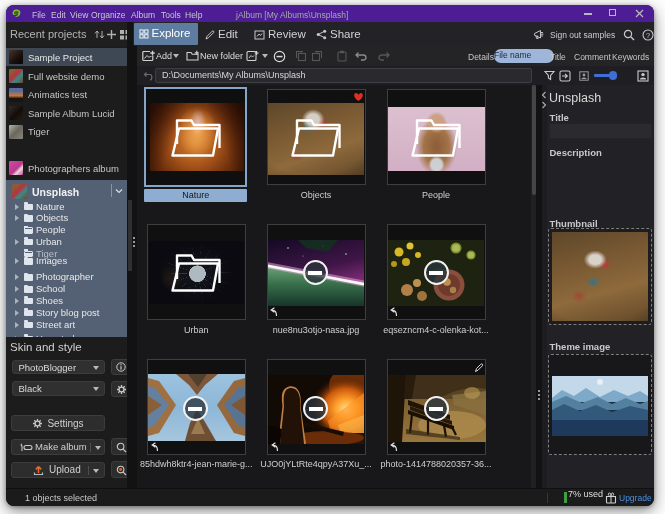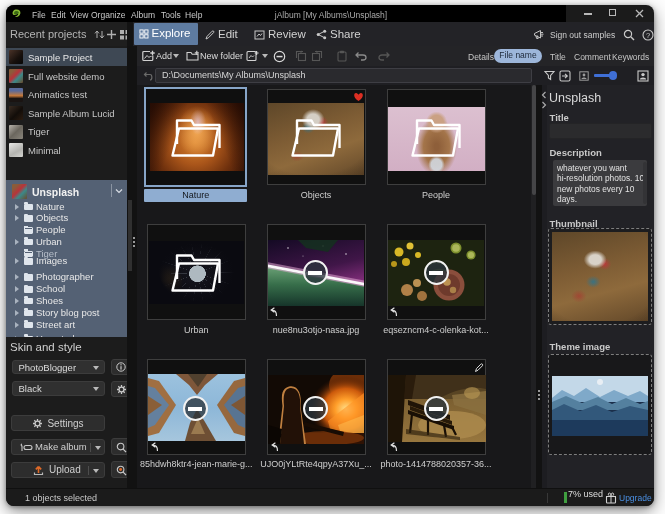--- a/index.html
+++ b/index.html
@@ -26,33 +26,33 @@
 .tf{position:absolute;left:18px;top:3px;width:9px;height:6.5px;background:#dfe5ec;border-radius:1px}
 .tf:before{content:"";position:absolute;left:0;top:-1.5px;width:4px;height:2px;background:#dfe5ec;border-radius:1px 1px 0 0}
 .tfo{position:absolute;left:18px;top:3px;width:9px;height:6.5px;border:1px solid #dfe5ec;border-radius:1px;background:transparent}
 .tfo:before{content:"";position:absolute;left:-1px;top:-2.5px;width:4px;height:2px;background:#dfe5ec}
 .tfo:after{content:"";position:absolute;left:-0.5px;top:1px;width:8px;height:3.5px;background:#dfe5ec}
 .trow s{text-decoration:none;position:absolute;left:30px;top:0}
 </style></head>
 <body>
 <div id="win">
 
-<div class="ab" style="left:0;top:0;width:560px;height:17px;background:#000000">
+<div class="ab" style="left:0;top:0;width:648px;height:17px;background:#4c1d95">
  <svg class="ab" style="left:5px;top:3px" width="11" height="11" viewBox="0 0 11 11">
         <path d="M2.2 6.8 C.8 5 2 2.2 4.6 1.6 C7.4 1 9.8 2.8 9.4 5.2 C9 7.8 6.4 9.6 4 8.8 C5.8 8.4 7.4 7 7.2 5.6 C5.8 6.8 3.6 7.4 2.2 6.8 Z" fill="#86b832"></path>
         <path d="M3.2 5.9 C2.6 4.6 3.6 3.2 5.2 3 C6.8 2.8 8 3.8 7.8 5 C6.6 6.2 4.4 6.6 3.2 5.9 Z" fill="#3c6a14"></path>
       </svg>
  <span class="mi" style="left:26px">File</span>
       <span class="mi" style="left:45px">Edit</span>
       <span class="mi" style="left:64px">View</span>
       <span class="mi" style="left:85px">Organize</span>
       <span class="mi" style="left:125px">Album</span>
       <span class="mi" style="left:155px">Tools</span>
       <span class="mi" style="left:179px">Help</span>
- <span class="mi" style="left:230px;width:190px;text-align:center;color:#a8a8a8;font-size:8.5px;top:4.5px">jAlbum [My Albums\Unsplash]</span>
+ <span class="mi" style="left:230px;width:190px;text-align:left;color:#a8a8a8;font-size:8.5px;top:4.5px">jAlbum [My Albums\Unsplash]</span>
  <div class="ab" style="left:578px;top:8px;width:8px;height:1.5px;background:#b8b8b8"></div>
  <div class="ab" style="left:603px;top:4px;width:7px;height:7px;border:1.2px solid #b8b8b8"></div>
  <svg class="ab" style="left:629px;top:3.5px" width="9" height="9" viewBox="0 0 9 9">
         <path d="M1 1 L8 8 M8 1 L1 8" stroke="#b8b8b8" stroke-width="1.3"></path>
       </svg>
 </div>
 
 <div class="ab" style="left:0;top:17px;width:648px;height:24px;background:#232327">
  <div class="ab" style="left:0;top:0;width:121px;height:24px;background:#1f1f1f">
   <span class="ab" style="left:4px;top:6px;font-size:11px;color:#b4b4b4">Recent projects</span>
@@ -123,23 +123,23 @@
         <span class="pname">Sample Album Lucid</span>
       </div>
  <div class="prow" style="top:39.5px">
         <div class="pthumb" style="background:linear-gradient(#5a6a9a 20%,#c77a3a 55%,#1a1412 75%)"></div>
         <span class="pname">Animatics test</span>
       </div>
  <div class="prow" style="top:76.5px">
         <div class="pthumb" style="background:linear-gradient(135deg,#b8b4ac,#6b675e 50%,#8a867c)"></div>
         <span class="pname">Tiger</span>
       </div>
- <div class="prow" style="top:95px">
-        <div class="pthumb" style="background:linear-gradient(150deg,#e8e8e6,#b4b4b0 60%,#d6d6d2)"></div>
-        <span class="pname">Minimal</span>
+ <div class="prow" style="top:113px">
+        <div class="pthumb" style="background:linear-gradient(135deg,#d44aa8,#b83a8a 55%,#e8d8e0 70%,#c44a98)"></div>
+        <span class="pname">Photographers album</span>
       </div>
 
  <div class="ab" style="left:0;top:134px;width:121px;height:157px;background:#546174;overflow:hidden">
   <div class="pthumb" style="left:6px;top:4px;width:15px;height:15px;background:linear-gradient(135deg,#8a5c3a 20%,#b8323a 45%,#3a8a8a 65%,#6b4a2c)"></div>
   <span class="ab" style="left:26px;top:6px;font-size:10.5px;font-weight:bold;color:#f2f2f2">Unsplash</span>
   <div class="ab" style="left:105px;top:4px;width:1px;height:13px;background:#8a94a2"></div>
   <svg class="ab" style="left:109px;top:8px" width="8" height="6" viewBox="0 0 8 6">
           <path d="M1 1.5 L4 4.5 L7 1.5" stroke="#d8dde4" stroke-width="1.2" fill="none"></path>
         </svg>
   <div class="trow" style="top:20.5px">
@@ -300,21 +300,21 @@
         <rect x="2" y="2" width="8" height="9" rx="1" fill="none" stroke="#565656" stroke-width="1.1"></rect>
         <rect x="4" y="0.8" width="4" height="2.4" rx="0.6" fill="#565656"></rect>
       </svg>
  <svg class="ab" style="left:218px;top:5px" width="13" height="10" viewBox="0 0 13 10">
         <path d="M3.5 1.5 L1 4 L3.5 6.5 M1 4 H8 C12 4 12 9 8 9 H6" fill="none" stroke="#8a8a8a" stroke-width="1.3"></path>
       </svg>
  <svg class="ab" style="left:240px;top:5px" width="13" height="10" viewBox="0 0 13 10">
         <path d="M9.5 1.5 L12 4 L9.5 6.5 M12 4 H5 C1 4 1 9 5 9 H7" fill="none" stroke="#565656" stroke-width="1.3"></path>
       </svg>
  <span class="ab" style="left:331px;top:5.5px;font-size:8.5px;color:#c6c6c6">Details</span>
- <div class="ab" style="left:357px;top:3px;width:48px;height:13.5px;background:#9db6da;border-radius:7px;text-align:center;font-size:8.5px;color:#1c2738;line-height:13px">File name</div>
+ <div class="ab" style="left:357px;top:3px;width:60px;height:13.5px;background:#9db6da;border-radius:7px;text-align:left;font-size:8.5px;color:#1c2738;line-height:13px">File name</div>
  <span class="ab" style="left:413px;top:5.5px;font-size:8.5px;color:#c6c6c6">Title</span>
  <span class="ab" style="left:437px;top:5.5px;font-size:8.5px;color:#c6c6c6">Comment</span>
  <span class="ab" style="left:475px;top:5.5px;font-size:8.5px;color:#c6c6c6">Keywords</span>
 </div>
 
 <div class="ab" style="left:131px;top:61px;width:517px;height:19px;background:#1f1f23">
  <svg class="ab" style="left:6px;top:4.5px" width="11" height="10" viewBox="0 0 11 10">
         <path d="M3.5 1.5 L1.5 3.5 L3.5 5.5 M1.5 3.5 H7 C9.5 3.5 9.5 9 7 9" fill="none" stroke="#6a6a6a" stroke-width="1.2"></path>
       </svg>
  <div class="ab" style="left:18px;top:2px;width:376.5px;height:15px;background:#2a2a2e;border:1px solid #3e3e44;border-radius:2px;font-size:9px;color:#d6d6d6;line-height:13.5px;padding-left:6px">D:\Documents\My Albums\Unsplash</div>
@@ -555,21 +555,20 @@
 <div class="ab" style="left:536px;top:80px;width:112px;height:403px;background:#222226">
  <div class="ab" style="left:0;top:0;width:5px;height:403px;background:#1d1d21"></div>
  <svg class="ab" style="left:-1px;top:6px" width="6" height="18" viewBox="0 0 6 18">
         <path d="M4.5 1 L1.5 4 L4.5 7" fill="none" stroke="#aaa" stroke-width="1.2"></path>
         <path d="M1.5 11 L4.5 14 L1.5 17" fill="none" stroke="#aaa" stroke-width="1.2"></path>
       </svg>
  <span class="ab" style="left:7px;top:6px;font-size:12.5px;color:#d9d9d9">Unsplash</span>
  <span class="boldlbl" style="left:7.5px;top:26.5px">Title</span>
  <div class="ab" style="left:7px;top:38px;width:103px;height:16px;background:#2b2b2d;border-radius:2px;border:1px solid #242426"></div>
  <span class="boldlbl" style="left:7.5px;top:61.5px">Description</span>
- <div class="ab" style="left:11px;top:75px;width:94px;height:46px;background:#3b3b3e;border-radius:2px;color:#e3e3e3;font-size:8.4px;line-height:10.4px;padding:3px 0 0 4px;white-space:nowrap">whatever you want<br>hi-resolution photos. 10<br>new photos every 10<br>days.<div class="ab" style="right:0.5px;top:2px;width:4px;height:42px;background:#333336;border-radius:2px"></div></div>
  <span class="boldlbl" style="left:7.5px;top:132.5px">Thumbnail</span>
  <div class="dash" style="left:5.5px;top:142.5px;width:104px;height:97px">
   <div class="ab" style="left:3px;top:3px;width:96px;height:89px;background:radial-gradient(14% 12% at 45% 31%,#d8d2c8 45%,rgba(216,210,200,0) 85%),radial-gradient(8% 8% at 55% 36%,#b83a3a,rgba(184,58,58,0) 85%),radial-gradient(9% 8% at 43% 56%,#3a7282,rgba(58,114,130,0) 85%),radial-gradient(10% 9% at 28% 72%,rgba(168,58,48,.7),rgba(168,58,48,0) 80%),radial-gradient(130% 120% at 48% 44%,rgba(0,0,0,0) 50%,rgba(18,12,7,.6) 92%),linear-gradient(165deg,#5e4729 0%,#7d5c34 40%,#8e6a3c 65%,#64492a 100%)"></div>
  </div>
  <span class="boldlbl" style="left:7.5px;top:255.5px">Theme image</span>
  <div class="dash" style="left:5.5px;top:269px;width:104px;height:101px;background:#18181a">
   <svg class="ab" style="left:3px;top:21px" width="96" height="60" viewBox="0 0 96 60">
           <rect width="96" height="60" fill="#1a2e4a"></rect>
           <rect width="96" height="22" fill="#c3d8e8"></rect>
           <ellipse cx="48" cy="6" rx="3" ry="3" fill="#e8eef4"></ellipse>

